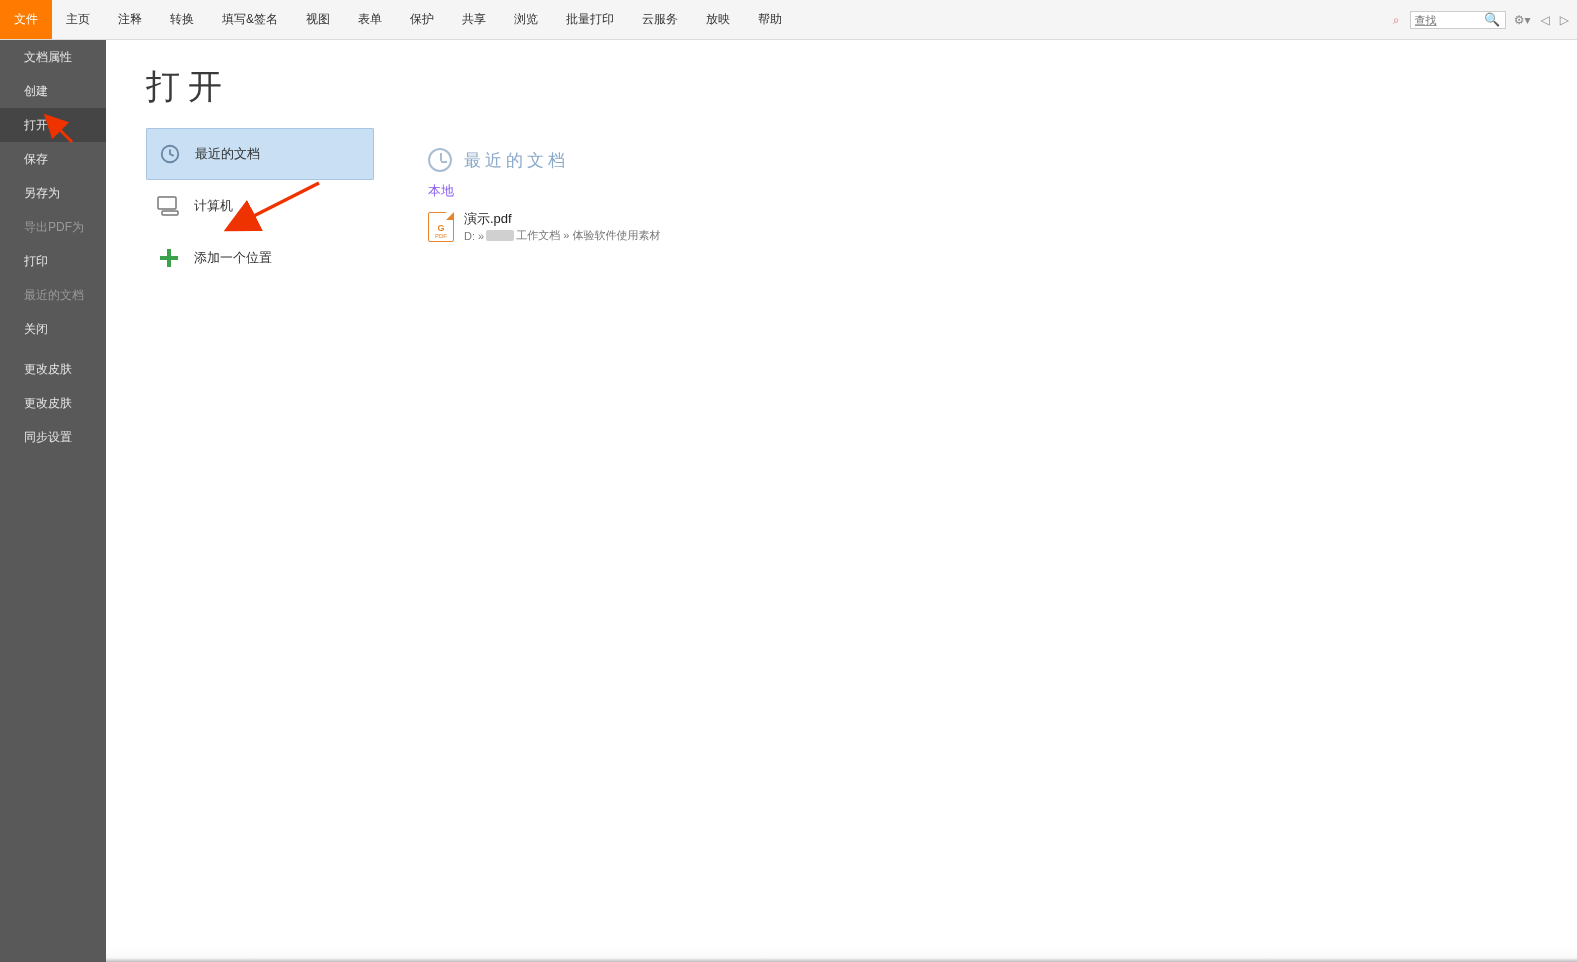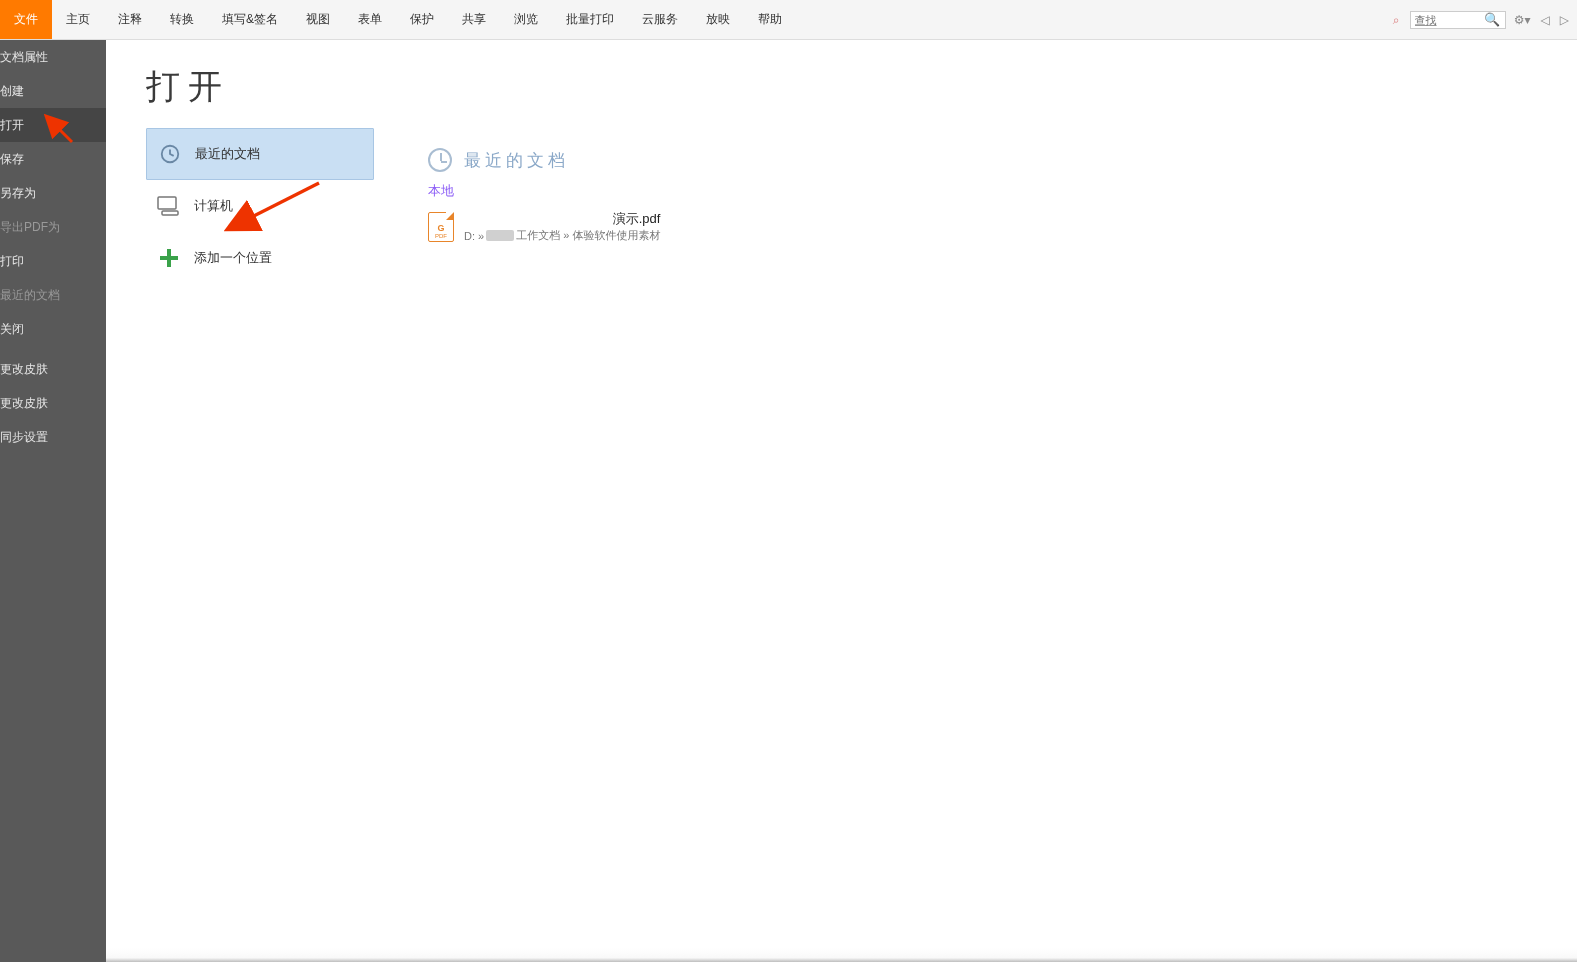--- a/index.html
+++ b/index.html
@@ -15,21 +15,21 @@
     .search-wrap input { border: none; outline: none; width: 70px; font-size: 11px; padding: 0 4px; color: #999; height: 16px; text-decoration: underline; }
     .search-icon { color: #2e8cd6; font-size: 13px; padding: 0 4px; cursor: pointer; }
     .gear-icon, .nav-arrow { color: #888; font-size: 12px; cursor: pointer; padding: 0 2px; }
     .find-icon { color: #d88; font-size: 12px; padding: 0 4px; cursor: pointer; }
 
     
     .main { display: flex; height: calc(100% - 24px); }
 
     
     .sidebar { width: 106px; background: #595959; color: #e6e6e6; font-size: 12px; padding-top: 0; }
-    .sidebar .item { height: 34px; display: flex; align-items: center; cursor: pointer; }
+    .sidebar .item { height: 34px; display: flex; align-items: center; padding-left: 24px; cursor: pointer; }
     .sidebar .item.active { background: #454545; }
     .sidebar .item.disabled { color: #999; }
     .sidebar .gap { height: 6px; }
 
     
     .col2 { width: 292px; background: #fff; padding: 24px 24px 0 40px; }
     .col2 h1 { font-size: 34px; font-weight: 300; color: #3a3a3a; margin-bottom: 18px; letter-spacing: 8px; }
     .optlist { display: flex; flex-direction: column; }
     .opt { height: 52px; display: flex; align-items: center; gap: 12px; padding-left: 10px; cursor: pointer; font-size: 13px; color: #333; border-radius: 1px; }
     .opt.active { background: #c9dff3; border: 1px solid #a8c6e4; }
@@ -46,21 +46,21 @@
     .hdr .clk::before { content: ""; position: absolute; width: 2px; height: 8px; background: #a9bdd2; top: 3px; left: 10px; }
     .hdr .clk::after { content: ""; position: absolute; width: 6px; height: 2px; background: #a9bdd2; top: 11px; left: 11px; }
     .hdr h2 { font-size: 17px; font-weight: 400; color: #8aa8c8; letter-spacing: 4px; }
     .section-label { font-size: 13px; color: #8b5cf6; margin: 10px 0 6px 0; }
     .file-row { display: flex; align-items: center; gap: 10px; padding: 4px 0; cursor: pointer; }
     .pdf-ico { width: 26px; height: 30px; border: 1.5px solid #e8852a; border-radius: 2px; position: relative; display: flex; flex-direction: column; align-items: center; justify-content: flex-end; }
     .pdf-ico::before { content: ""; position: absolute; top: -1px; right: -1px; width: 8px; height: 8px; background: linear-gradient(135deg, #fff 48%, #e8852a 52%); }
     .pdf-ico .g { color: #e8852a; font-size: 9px; line-height: 1; margin-top: 3px; font-weight: bold; }
     .pdf-ico .p { color: #e8852a; font-size: 6px; line-height: 1; margin-bottom: 2px; }
     .file-meta { display: flex; flex-direction: column; }
-    .file-name { font-size: 13px; color: #222; text-align: right; }
+    .file-name { font-size: 13px; color: #222; }
     .file-path { font-size: 11px; color: #777; display: flex; align-items: center; gap: 2px; }
     .file-path .blur { background: #d0d0d0; color: transparent; border-radius: 2px; width: 28px; height: 11px; display: inline-block; }
 
     
     .arrow1 { position: absolute; left: 44px; top: 114px; pointer-events: none; }
     .arrow2 { position: absolute; left: 224px; top: 178px; pointer-events: none; }
 
     
     .bottom { position: absolute; bottom: 0; left: 106px; right: 0; height: 14px; background: linear-gradient(#fff 0%, #eee 70%, #444 100%); opacity: 0.35; }
   </style>

